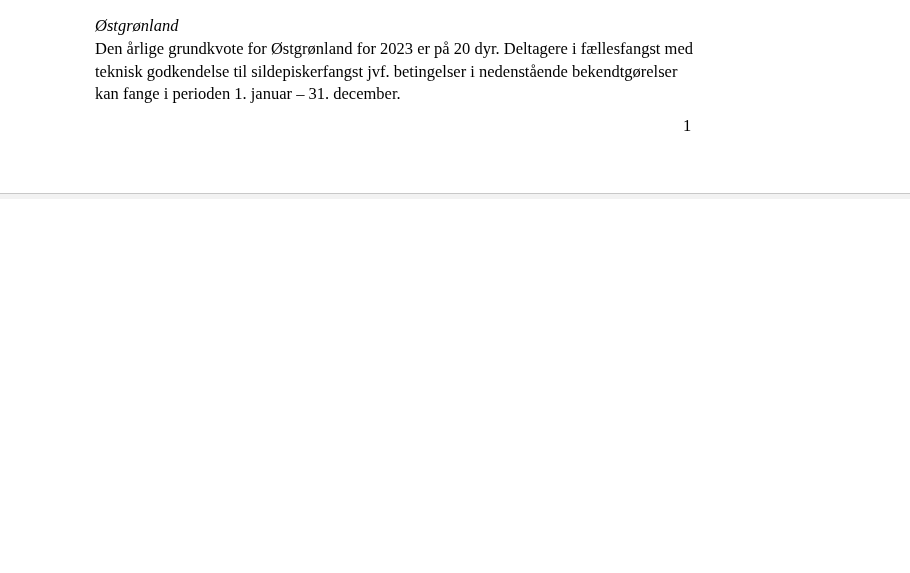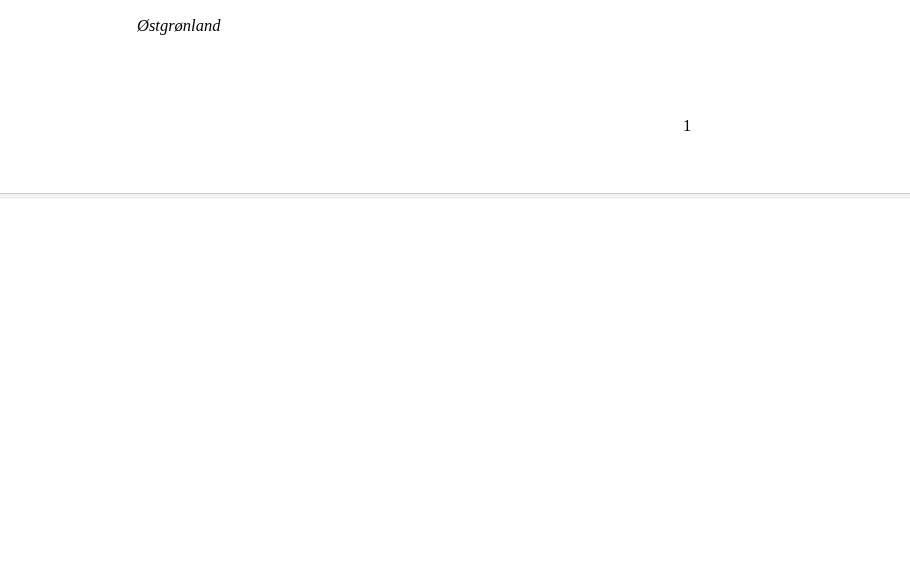--- a/index.html
+++ b/index.html
@@ -41,21 +41,20 @@
     height: 374px;
     background: #ffffff;
   }
   .doc-heading {
     position: absolute;
     left: 95px;
     top: 16px;
     font-style: italic;
     font-size: 16.5px;
     line-height: 20px;
-    margin-left: 42px;
   }
   .doc-paragraph {
     position: absolute;
     left: 95px;
     top: 38px;
     width: 605px;
     font-size: 16.5px;
     line-height: 22.5px;
     text-align: left;
   }
@@ -64,20 +63,21 @@
     left: 683px;
     top: 116px;
     font-size: 16.5px;
   }
 </style>
 </head>
 <body>
 
 <div class="page-top">
   <div class="doc-heading">Østgrønland</div>
+  <div class="doc-paragraph">Den årlige grundkvote for Østgrønland for 2023 er på 20 dyr. Deltagere i fællesfangst med teknisk godkendelse til sildepiskerfangst jvf. betingelser i nedenstående bekendtgørelser kan fange i perioden 1. januar – 31. december.</div>
   <div class="page-number">1</div>
 </div>
 
 <div class="page-divider"></div>
 
 <div class="page-bottom">
   
 
   
 </div>

